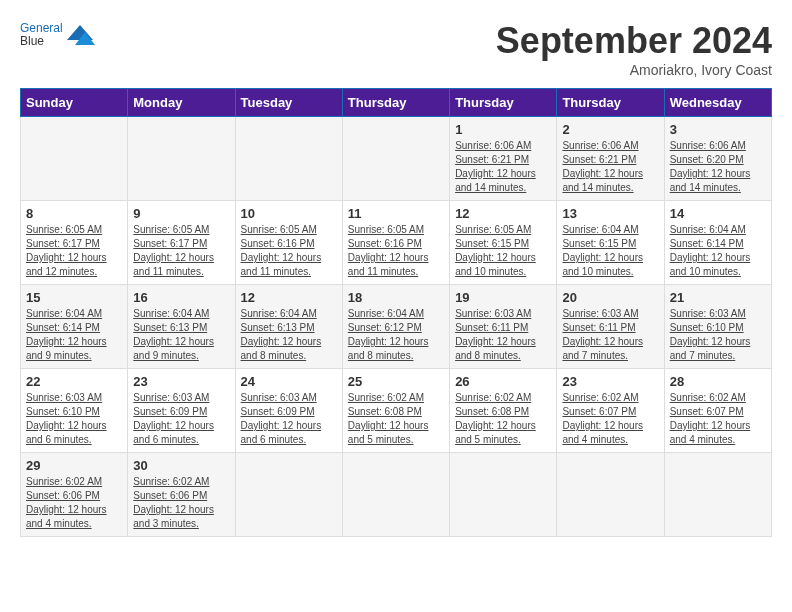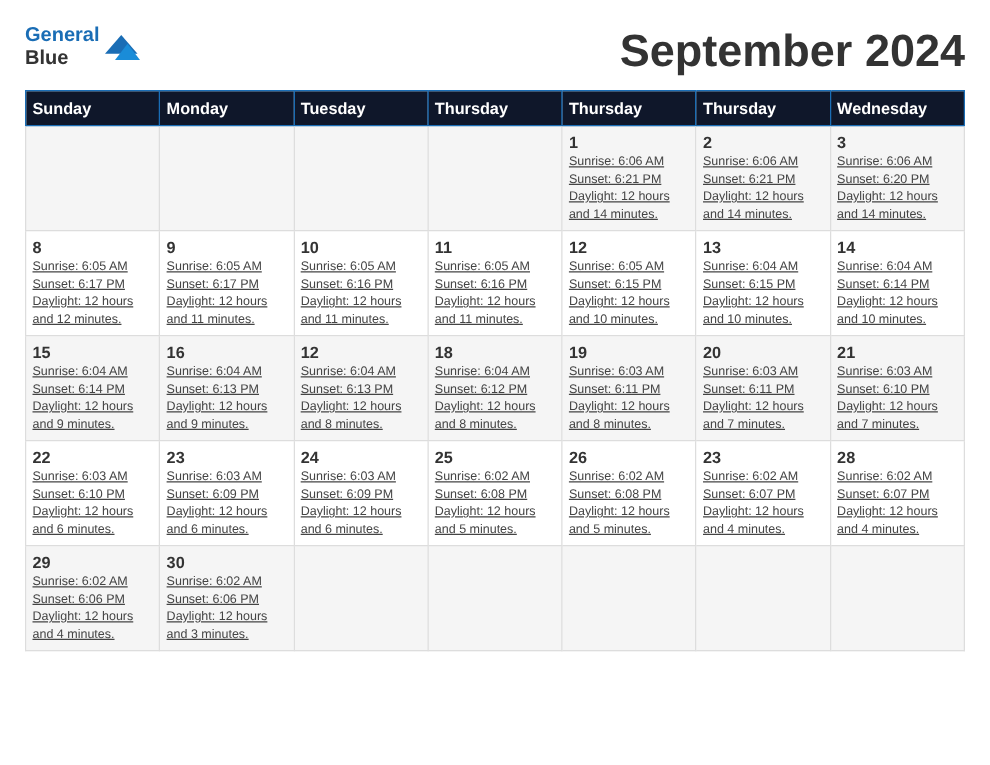--- a/index.html
+++ b/index.html
@@ -14,22 +14,22 @@
       display: flex;
       justify-content: space-between;
       align-items: flex-start;
       margin-bottom: 10px;
     }
     .logo {
       display: flex;
       align-items: center;
     }
     .logo-text {
-      font-size: 16px;
-      font-weight: bold;
+      font-size: 12px;
+      font-weight: normal;
       color: #333;
       line-height: 1.1;
     }
     .logo-text span {
       color: #1a6db5;
     }
     .logo-icon {
       width: 30px;
       height: 30px;
       margin-left: 2px;
@@ -46,21 +46,21 @@
     .location {
       font-size: 14px;
       color: #555;
     }
     table {
       width: 100%;
       border-collapse: collapse;
       font-size: 11px;
     }
     thead tr {
-      background-color: #0f172a;
+      background-color: #4c1d95;
       color: white;
     }
     thead th {
       padding: 6px 5px;
       text-align: left;
       font-size: 13px;
       font-weight: bold;
       border: 1px solid #1a6db5;
     }
     tbody tr {
@@ -106,20 +106,21 @@
         <span>General</span><br>Blue
       </div>
     </div>
     <svg class="logo-icon" viewBox="0 0 30 30">
       <polygon points="15,5 28,20 2,20" fill="#1a6db5"></polygon>
       <polygon points="20,12 30,25 10,25" fill="#1a8cd8"></polygon>
     </svg>
   </div>
   <div class="title-block">
     <div class="month-title">September 2024</div>
+    <div class="location">Amoriakro, Ivory Coast</div>
   </div>
 </div>
 
 <table>
   <thead>
     <tr>
         <th>Sunday</th>
         <th>Monday</th>
         <th>Tuesday</th>
         <th>Thursday</th>

